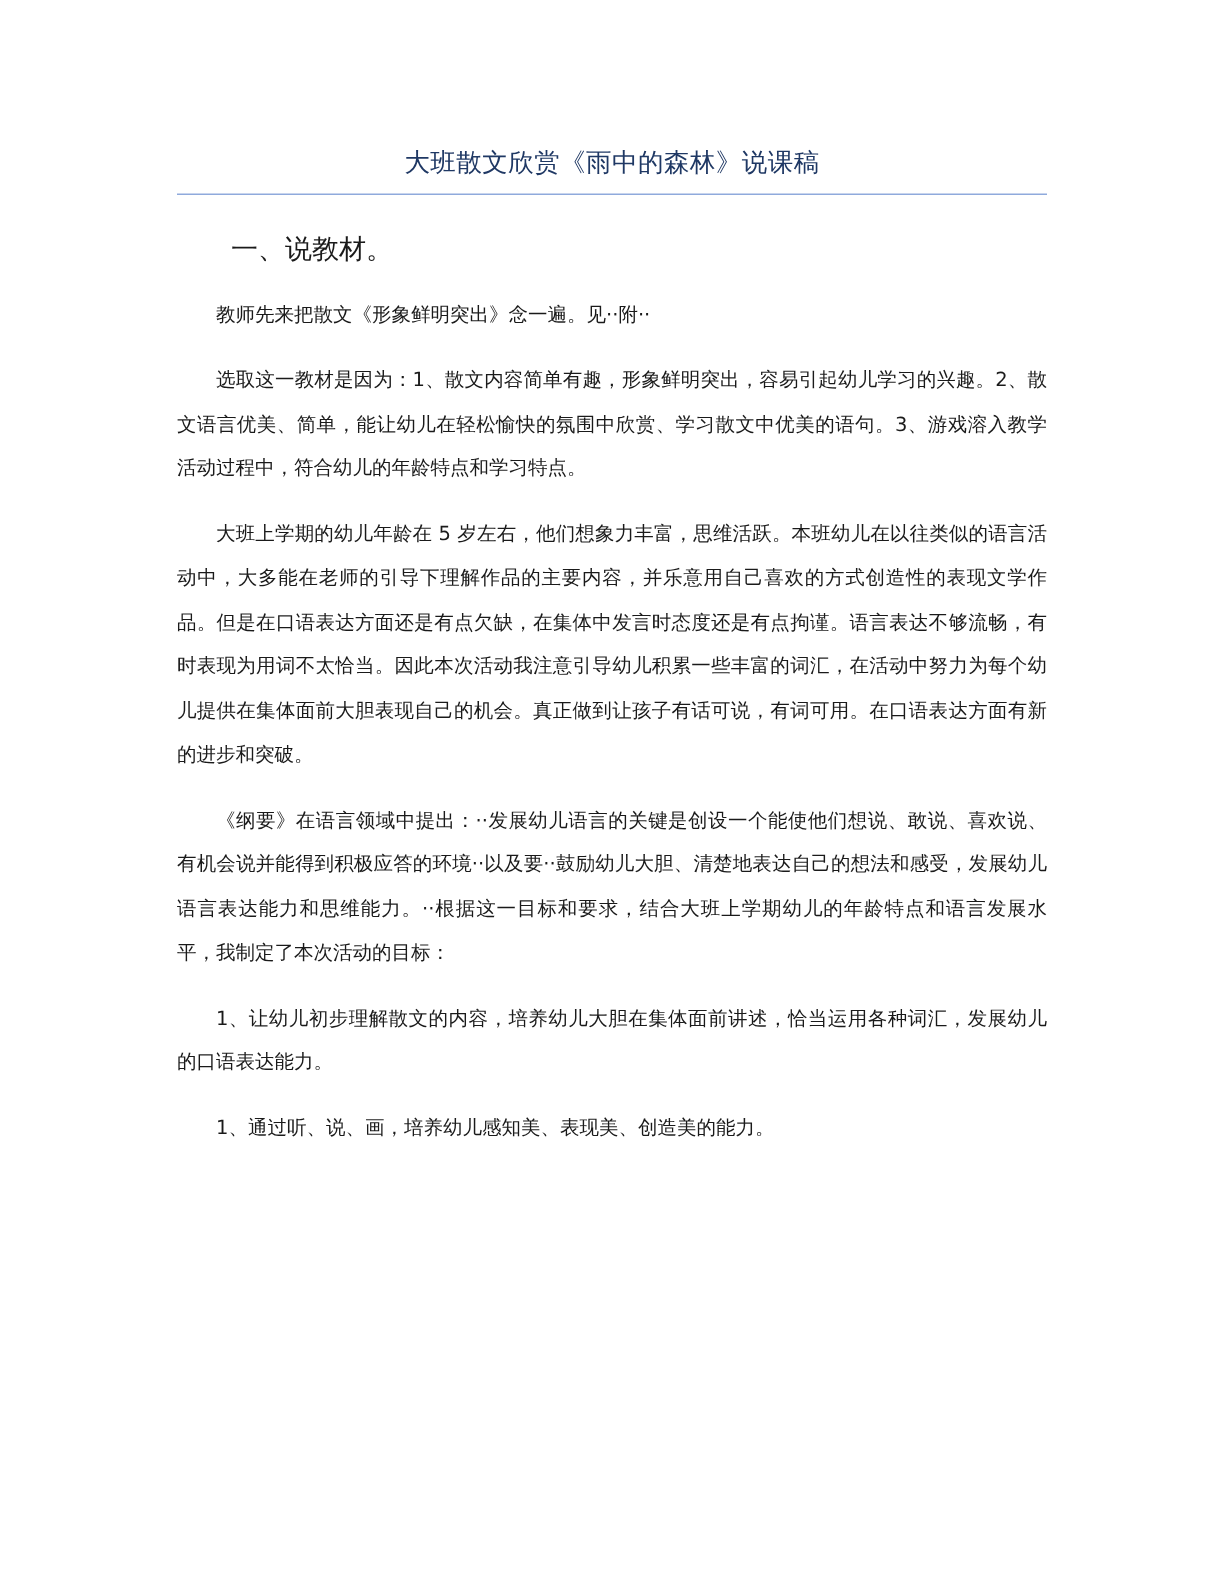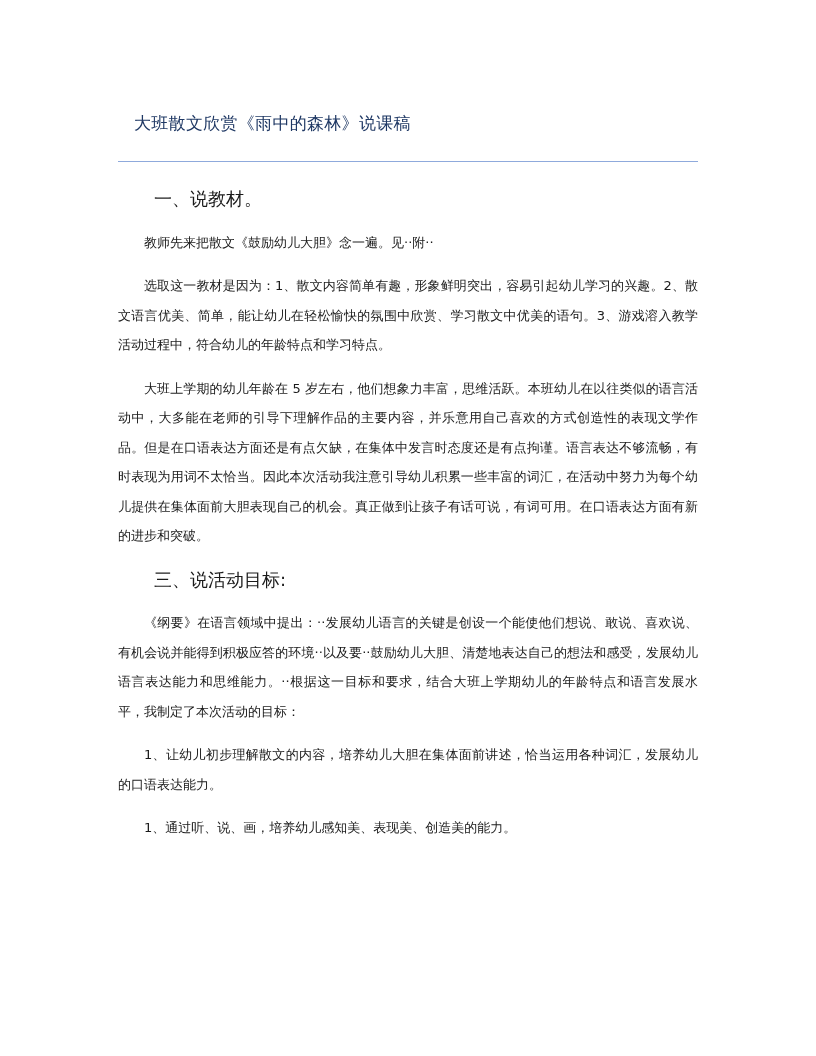--- a/index.html
+++ b/index.html
@@ -21,27 +21,28 @@
     box-sizing: border-box;
     overflow: hidden;
   }
   .content {
     position: absolute;
     left: 118px;
     top: 96px;
     width: 580px;
   }
   .doc-title {
-    font-family: Liberation Mono, monospace;
+    font-family: Liberation Sans, sans-serif;
     font-size: 17px;
     line-height: 26px;
     color: #1f3864;
+    text-align: center;
     font-weight: 400;
     letter-spacing: 0.3px;
-    margin: 16px;
+    margin: 0;
     padding: 0 0 7px 0;
     white-space: nowrap;
   }
   .title-rule {
     height: 0;
     border-top: 1.6px solid #8faadc;
     width: 580px;
     margin: 0 0 22px 0;
   }
   p.para {
@@ -72,29 +73,28 @@
 <div class="page">
 
   <div class="content">
 
     <h1 class="doc-title" style="color: rgb(31, 56, 100);">大班散文欣赏《雨中的森林》说课稿</h1>
 
     <div class="title-rule" style="border-top-color: rgb(143, 170, 220);"></div>
 
     <p class="heading">一、说教材。</p>
 
-    <p class="para indent">教师先来把散文《鼓励幼儿大胆》念一遍。见··附··</p>
+    <p class="para indent">教师先来把散文《形象鲜明突出》念一遍。见··附··</p>
 
 
     <p class="para indent">选取这一教材是因为：1、散文内容简单有趣，形象鲜明突出，容易引起幼儿学习的兴趣。2、散文语言优美、简单，能让幼儿在轻松愉快的氛围中欣赏、学习散文中优美的语句。3、游戏溶入教学活动过程中，符合幼儿的年龄特点和学习特点。</p>
 
 
     <p class="para indent">大班上学期的幼儿年龄在 5 岁左右，他们想象力丰富，思维活跃。本班幼儿在以往类似的语言活动中，大多能在老师的引导下理解作品的主要内容，并乐意用自己喜欢的方式创造性的表现文学作品。但是在口语表达方面还是有点欠缺，在集体中发言时态度还是有点拘谨。语言表达不够流畅，有时表现为用词不太恰当。因此本次活动我注意引导幼儿积累一些丰富的词汇，在活动中努力为每个幼儿提供在集体面前大胆表现自己的机会。真正做到让孩子有话可说，有词可用。在口语表达方面有新的进步和突破。</p>
 
-    <p class="heading">三、说活动目标:</p>
 
     <p class="para indent">《纲要》在语言领域中提出：··发展幼儿语言的关键是创设一个能使他们想说、敢说、喜欢说、有机会说并能得到积极应答的环境··以及要··鼓励幼儿大胆、清楚地表达自己的想法和感受，发展幼儿语言表达能力和思维能力。··根据这一目标和要求，结合大班上学期幼儿的年龄特点和语言发展水平，我制定了本次活动的目标：</p>
 
     <p class="para indent">1、让幼儿初步理解散文的内容，培养幼儿大胆在集体面前讲述，恰当运用各种词汇，发展幼儿的口语表达能力。</p>
 
     <p class="para indent">1、通过听、说、画，培养幼儿感知美、表现美、创造美的能力。</p>
 
   </div>
 </div>
 

